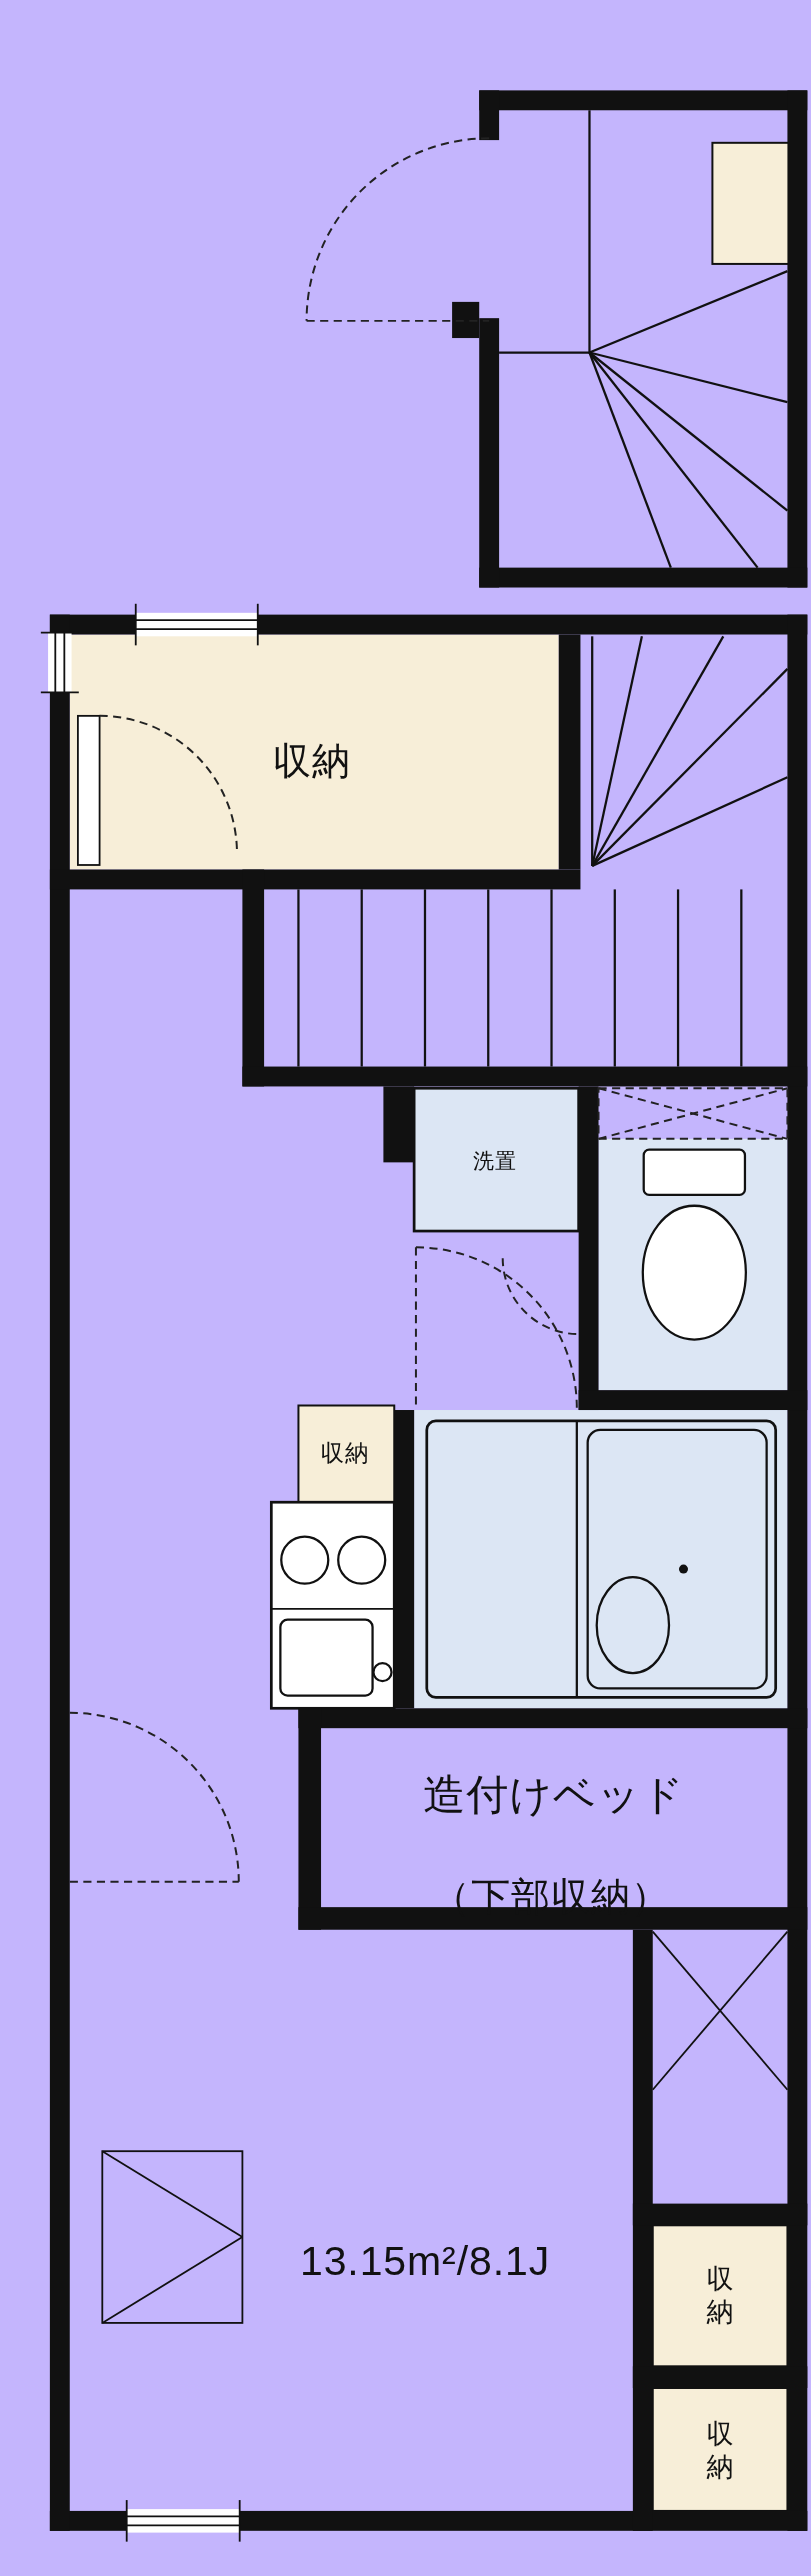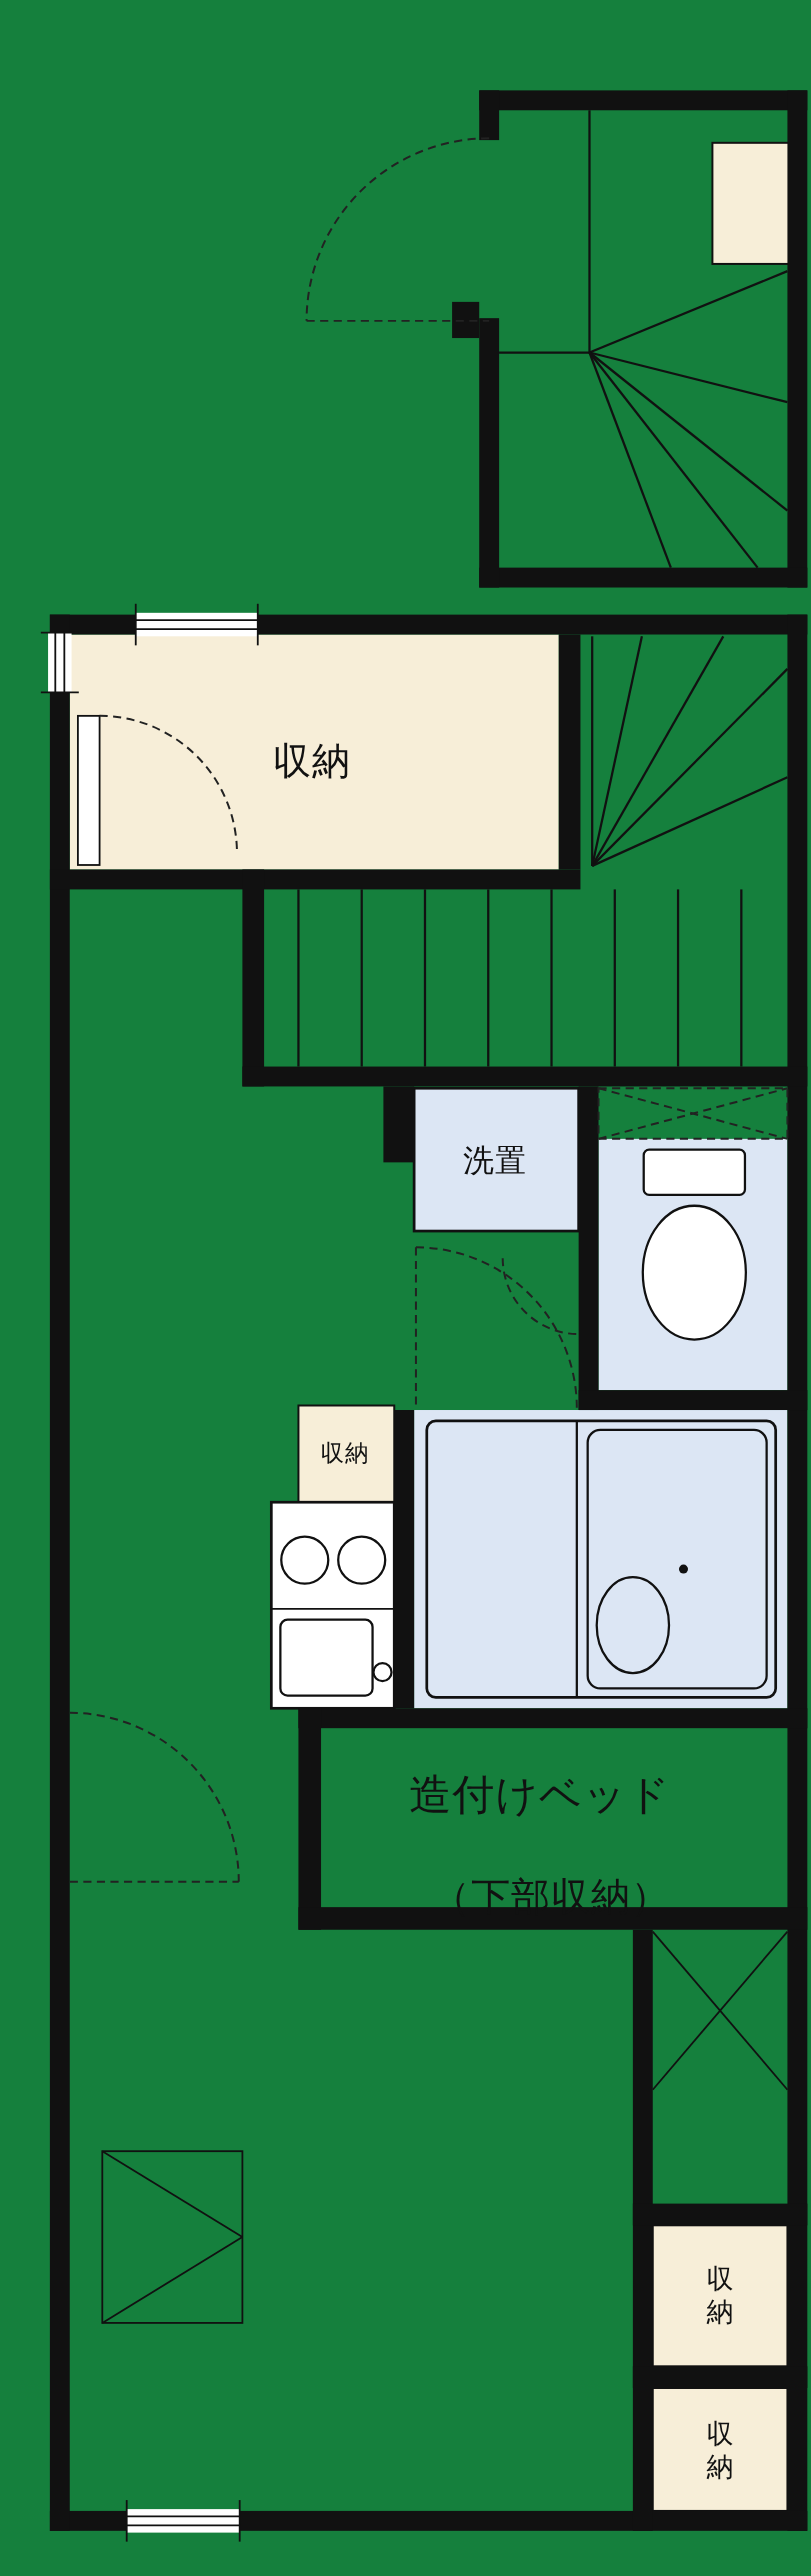--- a/index.html
+++ b/index.html
@@ -1,18 +1,18 @@
 <!DOCTYPE html>
 <html style="font-size:14.5px"><head>
 <meta charset="utf-8">
 <style>
   html,body { margin:0; padding:0; background:#fff; }
   #plan {
     position:relative; width:812px; height:2576px;
-    background:#15803d; overflow:hidden;
+    background:#c4b5fd; overflow:hidden;
     font-family:"Liberation Sans", sans-serif;
   }
   #plan svg { position:absolute; left:0; top:0; }
   .wall   { fill:#111111; stroke:none; }
   .cream  { fill:#f7eed8; }
   .blue   { fill:#dce6f4; }
   .ln     { stroke:#111111; stroke-width:2.5; fill:none; }
   .ln-thin{ stroke:#111111; stroke-width:2; fill:none; }
   .box3   { stroke:#111111; stroke-width:3; }
   .box2   { stroke:#111111; stroke-width:2.2; }
@@ -185,25 +185,26 @@
     </g>
     <g>
       <rect class="fixn" x="113" y="2380" width="155" height="190" style="stroke-width:2"></rect>
       <line class="ln-thin" x1="113" y1="2380" x2="268" y2="2475"></line>
       <line class="ln-thin" x1="113" y1="2570" x2="268" y2="2475"></line>
     </g>
   </svg>
 
   <div class="lbl" style="left:312px; top:761px; font-size:38px;">収納</div>
 
-  <div class="lbl" style="left:495px; top:1161px; font-size:31px;">洗置</div>
+  <div class="lbl" style="left:495px; top:1161px; font-size:21px;">洗置</div>
 
   <div class="lbl" style="left:345px; top:1453px; font-size:23.5px;">収納</div>
 
-  <div class="lbl" style="left:540px; top:1795px; font-size:42px;">造付けベッド</div>
+  <div class="lbl" style="left:554px; top:1795px; font-size:42px;">造付けベッド</div>
   <div class="lbl" style="left:551px; top:1897px; font-size:39px;">（下部収納）</div>
 
+  <div class="lbl" style="left:425px; top:2261px; font-size:41px;">13.15m²/8.1J</div>
 
   <div class="lbl lbl-v" style="left:720px; top:2296px; font-size:27px;">収納</div>
   <div class="lbl lbl-v" style="left:720px; top:2451px; font-size:27px;">収納</div>
 
 </div>
 
 
 </body></html>

